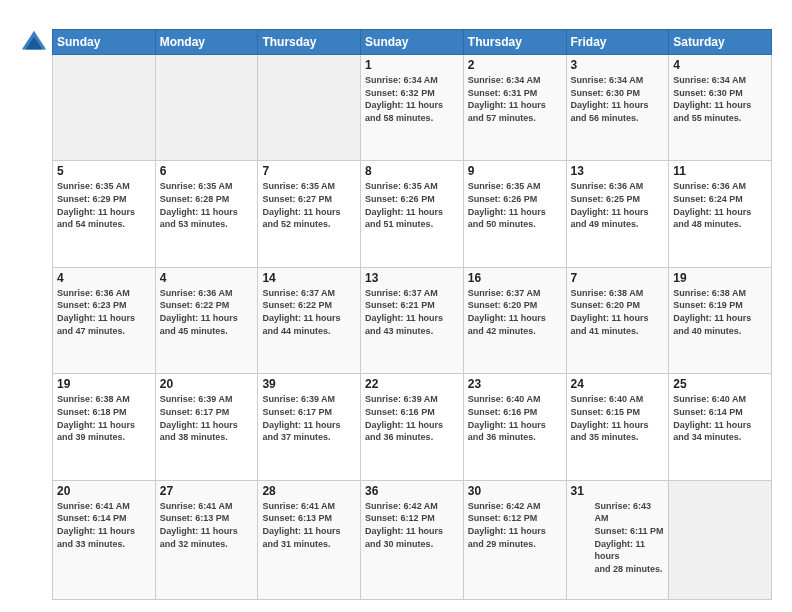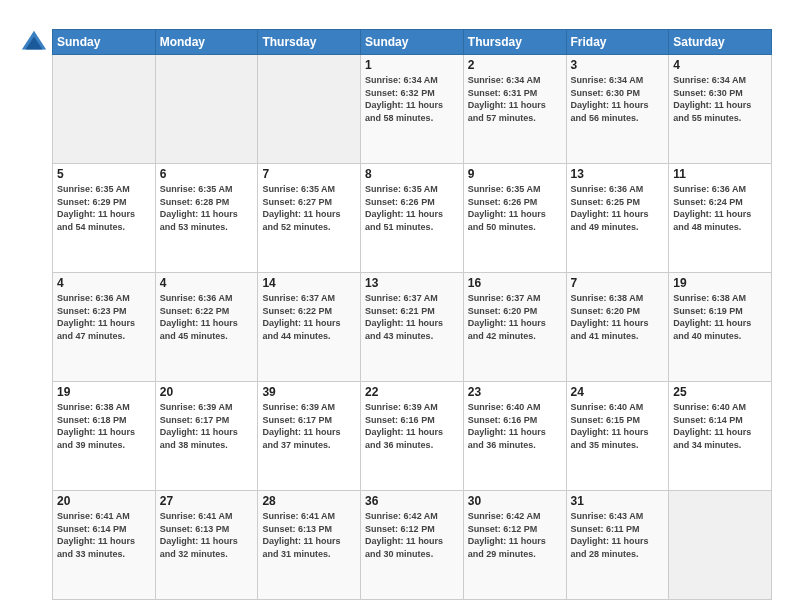--- a/index.html
+++ b/index.html
@@ -356,21 +356,21 @@
           </td>
           <td>
             <span class="day-num">30</span>
             <div class="day-info" style="white-space: pre-line;">Sunrise: 6:42 AM
 Sunset: 6:12 PM
 Daylight: 11 hours
 and 29 minutes.</div>
           </td>
           <td>
             <span class="day-num">31</span>
-            <div class="day-info" style="white-space: pre-line;">Sunrise: 6:43 AM
+            <div class="day-info" style="white-space: pre-line; margin-left: 24px;">Sunrise: 6:43 AM
 Sunset: 6:11 PM
 Daylight: 11 hours
 and 28 minutes.</div>
           </td>
           <td class="empty-cell"></td>
         </tr>
       </tbody>
   </table>
 </div>
 

